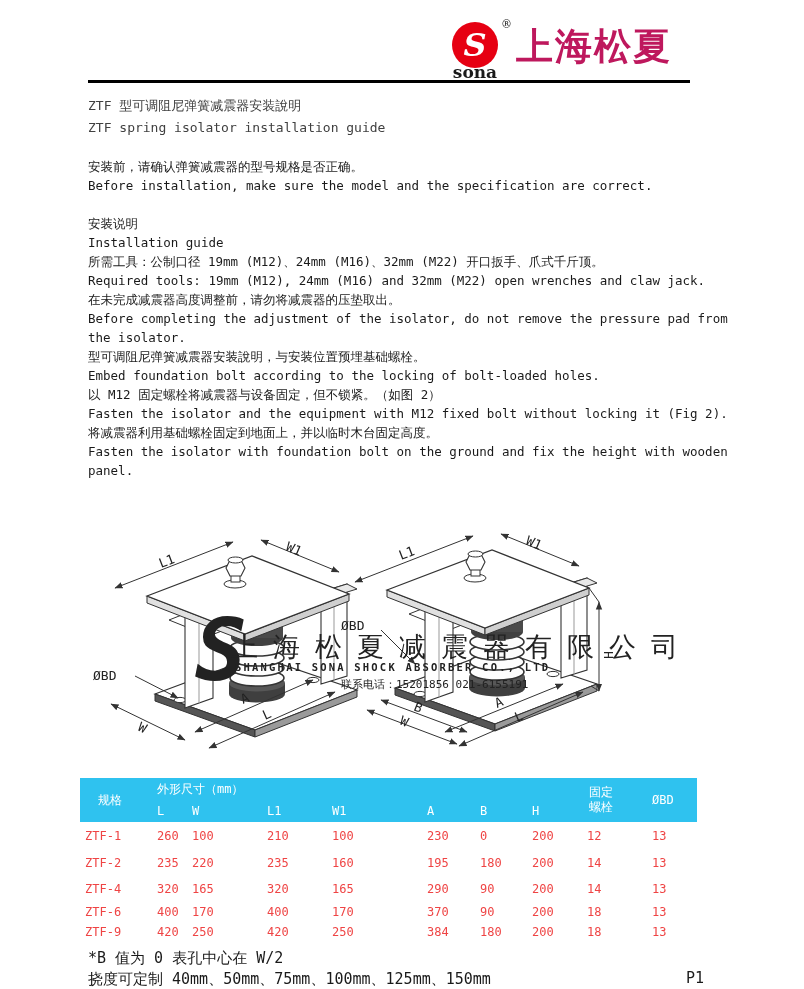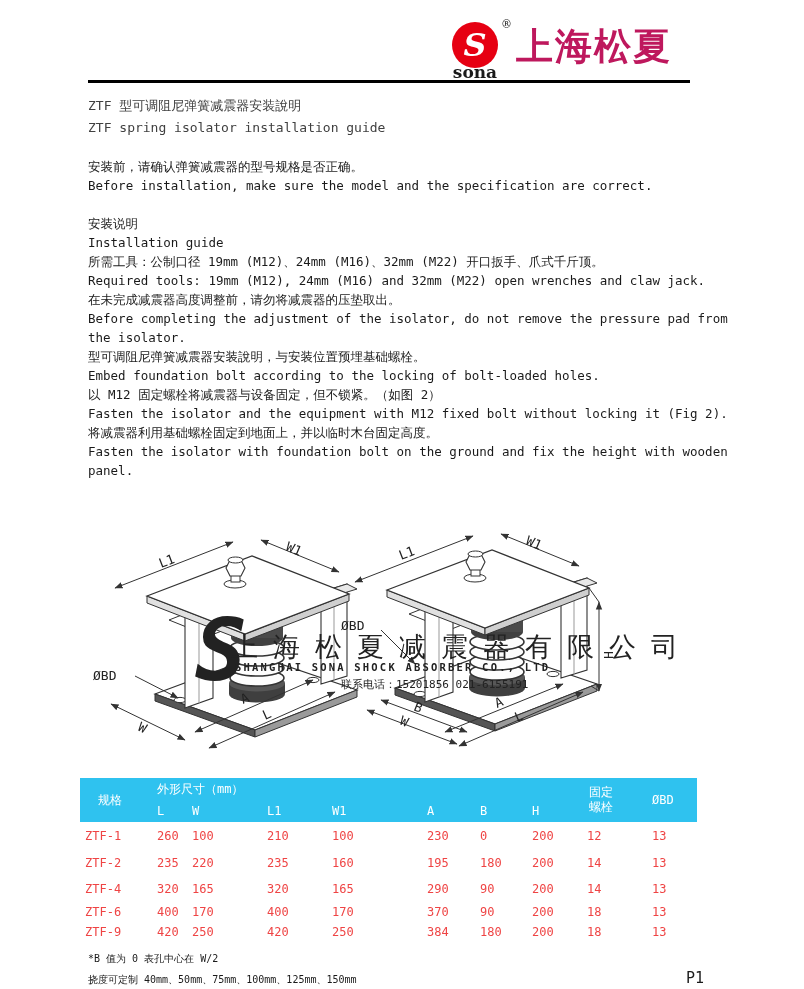--- a/index.html
+++ b/index.html
@@ -51,21 +51,21 @@
     padding:0 0 0 2px;height:22px;
   }
   table.spec th.spec-cell{padding-left:18px;}
   table.spec th.bolt-cell{line-height:15px;padding-left:4px;}
   table.spec th.obd-cell{vertical-align:middle;}
   table.spec td{padding:0 0 0 2px;vertical-align:middle;color:#ef4444;}
   table.spec td.model{padding-left:5px;}
   tr.r0 td{height:28px}tr.r1 td{height:26px}tr.r2 td{height:25px}
   tr.r3 td{height:21px}tr.r4 td{height:20px}
   
-  .notes{left:88px;top:948px;font-size:10px;line-height:21px;white-space:nowrap;}
+  .notes{left:88px;top:948px;font-size:15px;line-height:21px;white-space:nowrap;}
   .pageno{left:686px;top:969px;font-size:15px;}
   
   svg text{font-family:"DejaVu Sans Mono","Liberation Mono",monospace;fill:#222;}
 </style>
 </head>
 <body>
 
 <div class="abs logo-circle">
   <span>S</span>
 </div>

